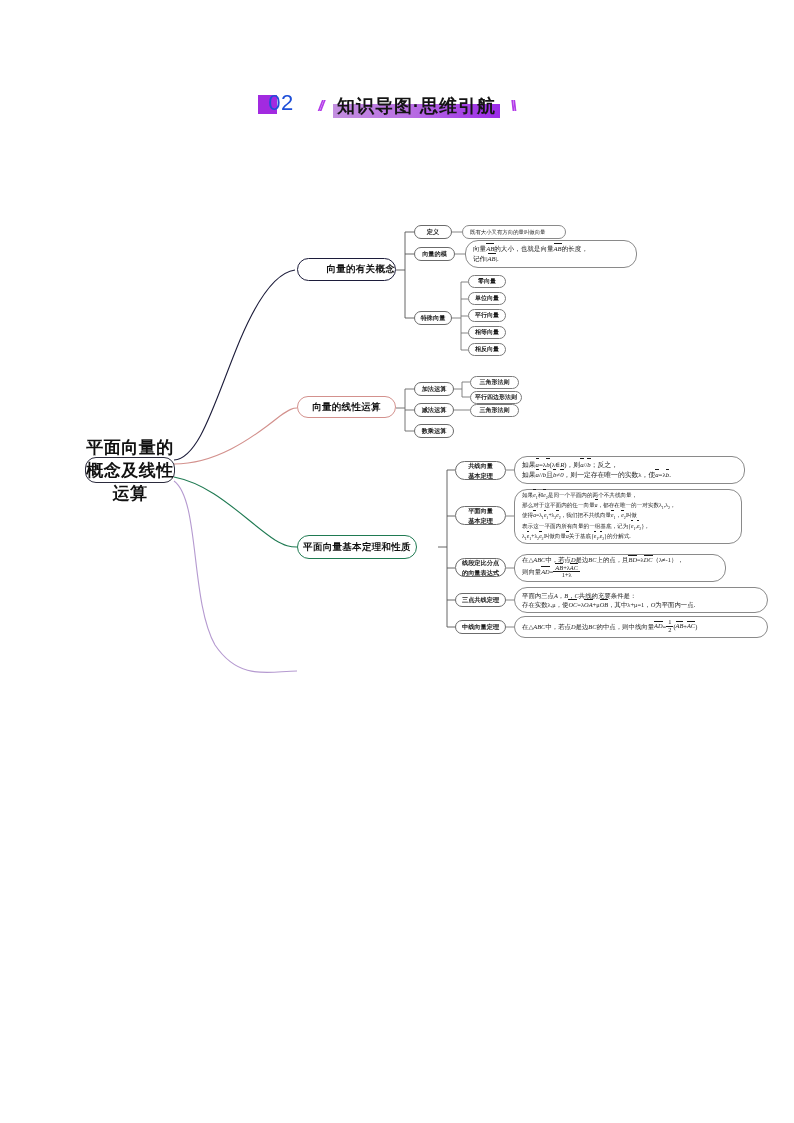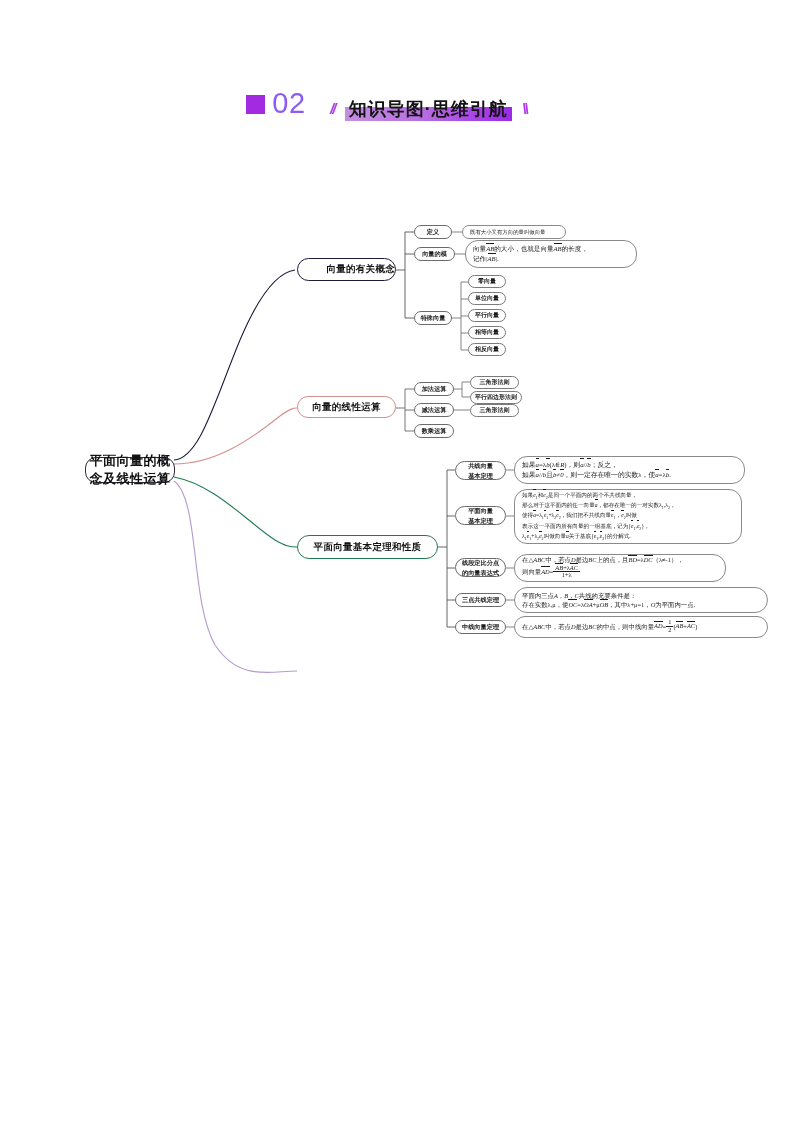--- a/index.html
+++ b/index.html
@@ -7,43 +7,43 @@
     width:794px;height:1123px;background:#ffffff;
     font-family:"Liberation Sans","DejaVu Sans",sans-serif;
     color:#111;overflow:hidden;position:relative;
   }
   .page{position:relative;width:794px;height:1123px;}
 
   
   .header{position:absolute;left:0;top:86px;width:794px;text-align:center;}
   .num-wrap{position:relative;display:inline-block;height:34px;line-height:34px;}
   .num-sq{position:absolute;left:-1px;top:9px;width:19px;height:19px;background:#a22ae0;}
-  .num-txt{position:relative;font-size:29px;font-weight:400;color:#8b5cf6;
-           letter-spacing:.5px;padding-left:25px;font-family:"Liberation Sans",sans-serif;}
+  .num-txt{position:relative;font-size:22px;font-weight:400;color:#1d4ed8;
+           letter-spacing:.5px;padding-left:9px;font-family:"Liberation Sans",sans-serif;}
   .title-row{position:relative;display:inline-block;margin-top:3px;padding:0 20px;}
   .slash{display:inline-block;color:#b23ae8;font-weight:700;font-size:15px;
          font-style:italic;vertical-align:middle;letter-spacing:-2px;}
   .slash.left{margin-right:6px;}
   .slash.right{margin-left:6px;}
   .title-main{position:relative;display:inline-block;vertical-align:middle;padding:0 4px;}
   .title-bar{position:absolute;left:0;right:0;bottom:0px;height:14px;
              background:linear-gradient(90deg,#c38fe0 0%,#b96fe2 45%,#9b2ae8 100%);}
   .title-txt{position:relative;font-size:18px;font-weight:700;color:#141414;
              letter-spacing:1px;white-space:nowrap;line-height:24px;}
 
   
   .map{position:absolute;left:0;top:0;width:794px;height:1123px;}
   svg.edges{position:absolute;left:0;top:0;width:794px;height:1123px;
             pointer-events:none;}
 
   .node{position:absolute;box-sizing:border-box;display:flex;
         align-items:center;justify-content:center;text-align:center;
         background:#fff;}
   .root{border:1.4px solid #2b2b3d;border-radius:11px;
-        font-size:13px;font-weight:700;color:#111;letter-spacing:.5px;}
+        font-size:17px;font-weight:700;color:#111;letter-spacing:.5px;}
   .lv1{border-radius:22px;border:1.1px solid #333;font-size:9.5px;
        font-weight:700;letter-spacing:.3px;}
   .lv1.c-dark{border-color:#1c1c3a;color:#111;justify-content:flex-end;}
   .lv1.c-red{border-color:#d3918d;color:#111;}
   .lv1.c-green{border-color:#1f7a52;color:#111;}
   .lv1.c-purple{border-color:#b59ad0;color:#111;}
 
   .lv2{border-radius:14px;border:1px solid #6b6b6b;font-size:6.2px;
        font-weight:700;color:#1a1a1a;line-height:1.5;padding:1px 3px;}
   .lv3{border-radius:12px;border:1px solid #7a7a7a;font-size:6px;
@@ -208,21 +208,21 @@
       <span>减法运算</span>
     </div>
     <div class="node lv3" style="left:470px;top:404px;width:49px;height:13px;">
       <span>三角形法则</span>
     </div>
 
     <div class="node lv2" style="left:414px;top:424px;width:40px;height:14px;">
       <span>数乘运算</span>
     </div>
 
-    <div class="node lv1 c-green" style="left:297px;top:535px;width:141px;height:24px;">
+    <div class="node lv1 c-green" style="left:297px;top:535px;width:120px;height:24px;">
       <span>平面向量基本定理和性质</span>
     </div>
 
     <div class="node lv2" style="left:455px;top:461px;width:51px;height:19px;flex-direction:column;">
       <span>共线向量</span>
       <span>基本定理</span>
     </div>
     <div class="leafbox" style="left:514px;top:456px;width:231px;height:28px;font-size:6.8px;">
       <div class="inner" style="line-height:1.5;">
         <span class="line">如果<span class="vec">a</span>=λ<span class="vec">b</span>(λ∈<i class="it">R</i>)，则<span class="vec">a</span>//<span class="vec">b</span>；反之，</span>

